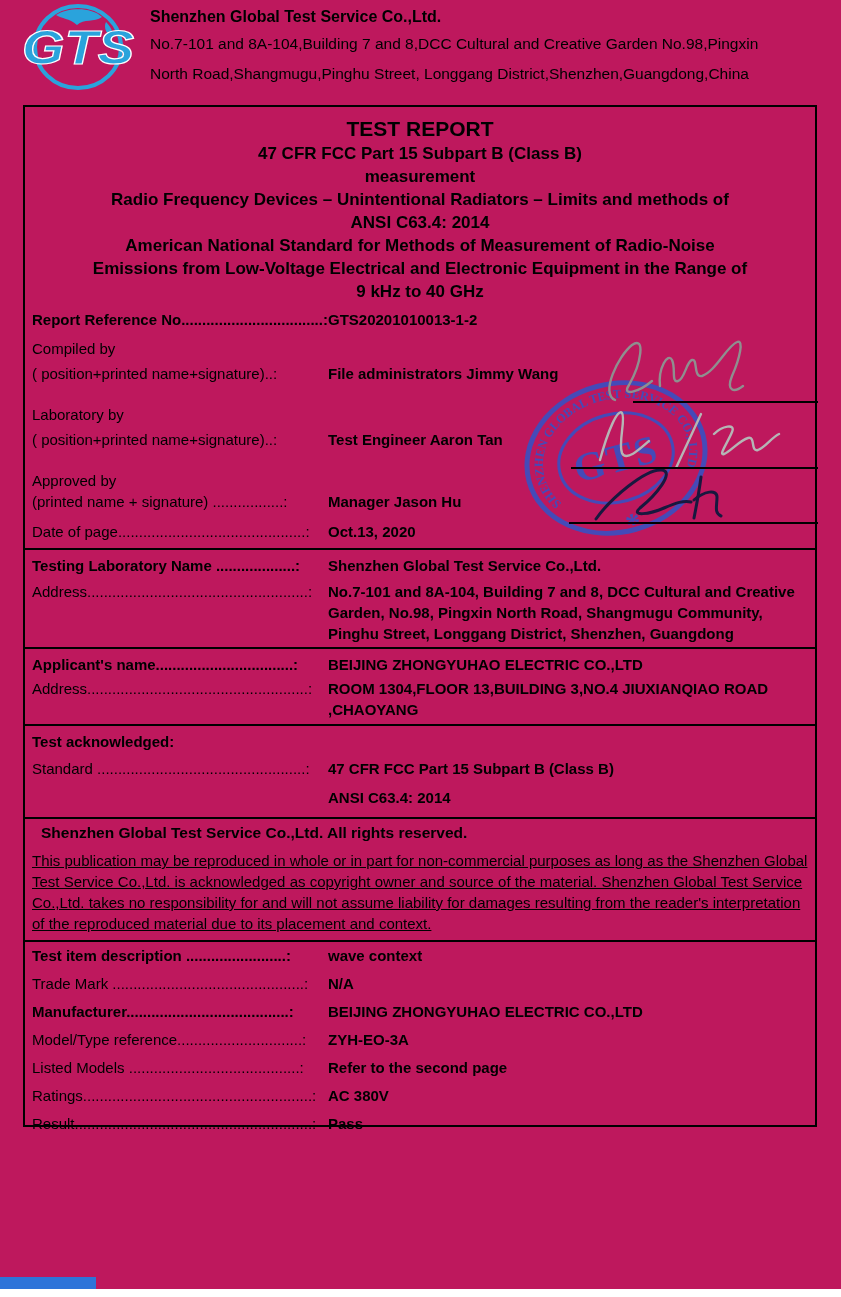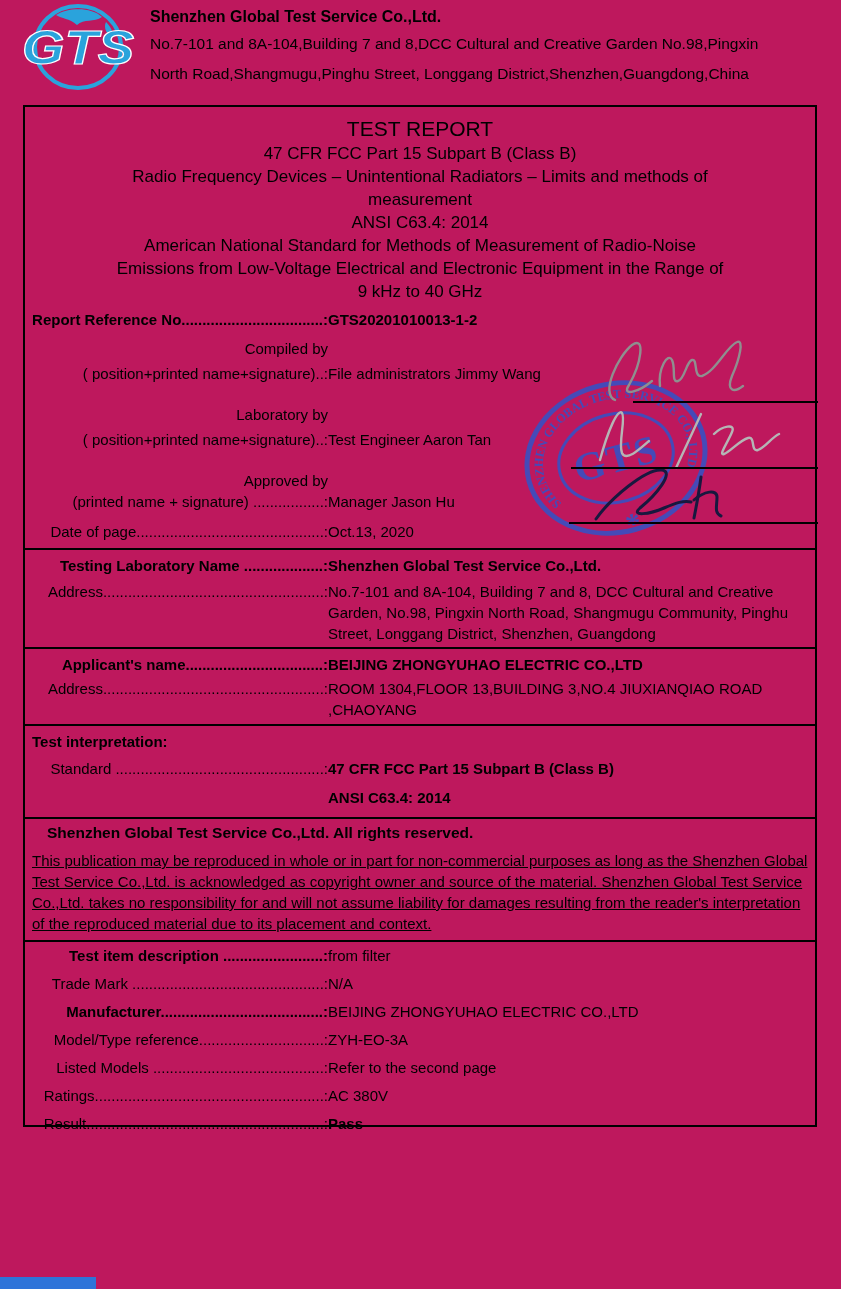--- a/index.html
+++ b/index.html
@@ -8,33 +8,33 @@
 
   
   .letterhead{position:absolute;left:16px;top:2px;display:flex;align-items:flex-start;}
   .logo-wrap{width:124px;height:90px;flex:none;}
   .lh-text{margin-left:10px;padding-top:6px;}
   .lh-name{font-size:16px;font-weight:bold;margin:0 0 9px 0;}
   .lh-addr{font-size:15.5px;margin:0 0 12px 0;}
 
   
   .box{position:absolute;left:23px;top:105px;width:794px;height:1022px;border:2px solid #000;box-sizing:border-box;background:transparent;}
-  .tb{text-align:center;font-weight:normal;}
+  .tb{text-align:center;font-weight:bold;}
   .tb-title{font-size:21px;padding-top:9px;line-height:26px;}
   .tb-line{font-size:17px;line-height:23px;}
 
   .rows{padding:0 7px;}
   .row{display:flex;font-size:15px;line-height:21px;}
-  .lbl{width:296px;flex:none;white-space:nowrap;overflow:hidden;text-align:right;}
-  .val{flex:1;max-width:478px;}
+  .lbl{width:296px;flex:none;white-space:nowrap;overflow:hidden;}
+  .val{flex:1;max-width:478px;font-weight:bold;}
   .b{font-weight:bold;}
   .sig-row{align-items:flex-end;}
   .sig-row .lbl{white-space:normal;}
   .sep{border:none;border-top:2px solid #000;margin:0;}
-  .rights{font-weight:bold;font-size:15.5px;margin:0 22px;line-height:21px;}
+  .rights{font-weight:bold;font-size:15.5px;margin:0 16px;line-height:21px;}
   .para{font-size:15px;line-height:21px;margin:0 7px;text-decoration:underline;}
 
   .overlay{position:absolute;left:0;top:0;pointer-events:none;}
   .footer-bar{position:absolute;left:0;bottom:0;width:96px;height:12px;}
 </style>
 </head>
 <body>
 
 <div class="page">
 
@@ -52,22 +52,22 @@
       <p class="lh-addr">No.7-101 and 8A-104,Building 7 and 8,DCC Cultural and Creative Garden No.98,Pingxin</p>
       <p class="lh-addr">North Road,Shangmugu,Pinghu Street, Longgang District,Shenzhen,Guangdong,China</p>
     </div>
   </div>
 
   <div class="box">
 
     <div class="tb">
       <div class="tb-title">TEST REPORT</div>
       <div class="tb-line">47 CFR FCC Part 15 Subpart B (Class B)</div>
+      <div class="tb-line">measurement</div>
       <div class="tb-line">Radio Frequency Devices – Unintentional Radiators – Limits and methods of</div>
-      <div class="tb-line">measurement</div>
       <div class="tb-line">ANSI C63.4: 2014</div>
       <div class="tb-line">American National Standard for Methods of Measurement of Radio-Noise</div>
       <div class="tb-line">Emissions from Low-Voltage Electrical and Electronic Equipment in the Range of</div>
       <div class="tb-line">9 kHz to 40 GHz</div>
     </div>
 
     <div class="rows">
 
       <div class="row" style="margin-top:6px">
         <div class="lbl b">Report Reference No..................................:</div>
@@ -123,21 +123,21 @@
       </div>
 
       <div class="row" style="margin-top:3px">
         <div class="lbl">Address.....................................................:</div>
         <div class="val">ROOM 1304,FLOOR 13,BUILDING 3,NO.4 JIUXIANQIAO ROAD ,CHAOYANG</div>
       </div>
 
       <hr class="sep" style="margin:4px -7px 0">
 
       <div class="row b" style="margin-top:5px">
-        <div>Test interpretation:</div>
+        <div>Test acknowledged:</div>
       </div>
 
       <div class="row" style="margin-top:6px">
         <div class="lbl">Standard ..................................................:</div>
         <div class="val b">
           <div>47 CFR FCC Part 15 Subpart B (Class B)</div>
           <div style="margin-top:8px">ANSI C63.4: 2014</div>
         </div>
       </div>
 
@@ -145,21 +145,21 @@
     </div>
 
     <div class="rights" style="margin-top:3px">Shenzhen Global Test Service Co.,Ltd. All rights reserved.</div>
     <div class="para" style="margin-top:7px">This publication may be reproduced in whole or in part for non-commercial purposes as long as the Shenzhen Global Test Service Co.,Ltd. is acknowledged as copyright owner and source of the material. Shenzhen Global Test Service Co.,Ltd. takes no responsibility for and will not assume liability for damages resulting from the reader's interpretation of the reproduced material due to its placement and context.</div>
 
     <hr class="sep" style="margin:6px 0 0">
 
     <div class="rows">
       <div class="row" style="margin-top:3px">
         <div class="lbl b">Test item description ........................:</div>
-        <div class="val">from filter</div>
+        <div class="val">wave context</div>
       </div>
       <div class="row" style="margin-top:7px">
         <div class="lbl">Trade Mark ..............................................:</div>
         <div class="val">N/A</div>
       </div>
       <div class="row" style="margin-top:7px">
         <div class="lbl b">Manufacturer.......................................:</div>
         <div class="val">BEIJING ZHONGYUHAO ELECTRIC CO.,LTD</div>
       </div>
       <div class="row" style="margin-top:7px">

